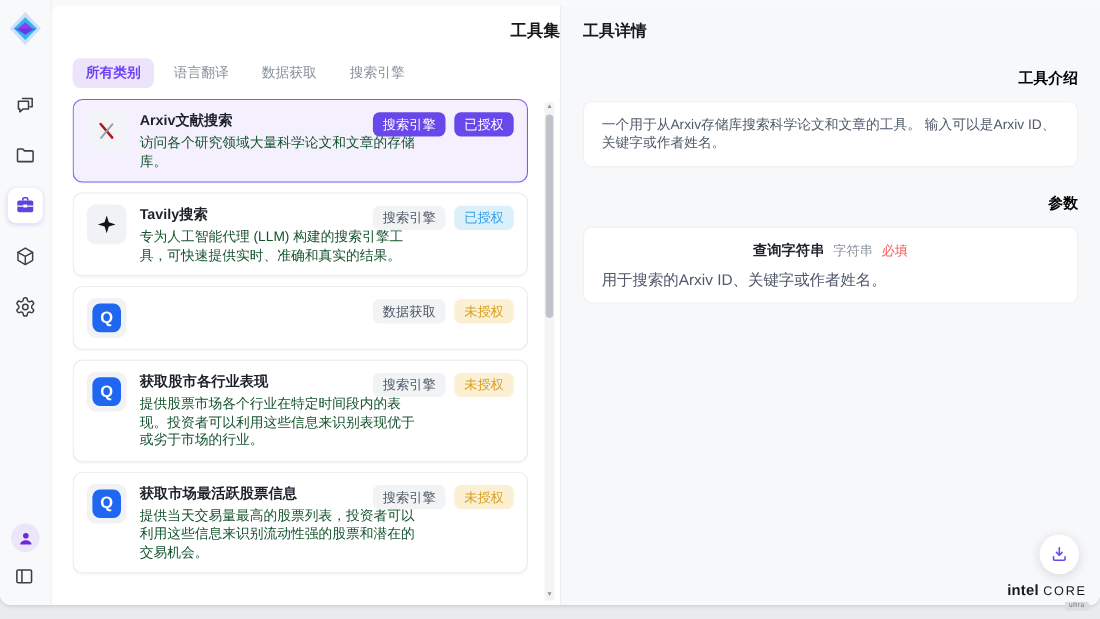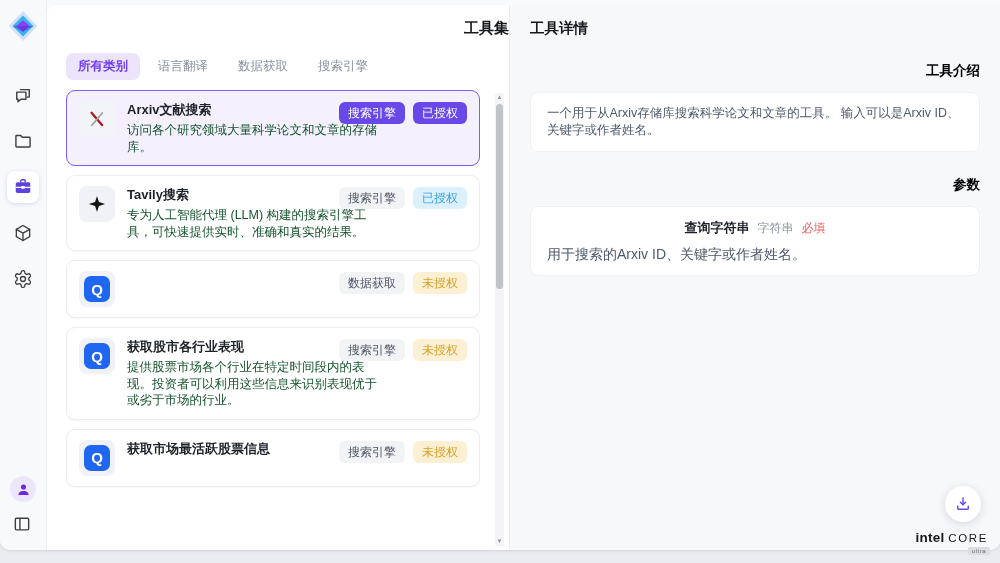--- a/index.html
+++ b/index.html
@@ -225,20 +225,21 @@
       <span class="badge badge-gray">搜索引擎</span>
       <span class="badge badge-amber">未授权</span>
     </div>
   </div>
           <div class="card">
     <div class="tool-icon">
               <span class="q-chip">Q</span>
             </div>
     <div class="tool-main">
       <div class="tool-title">获取市场最活跃股票信息</div>
+      <div class="tool-desc">提供当天交易量最高的股票列表，投资者可以利用这些信息来识别流动性强的股票和潜在的交易机会。</div>
     </div>
     <div class="tool-badges">
       <span class="badge badge-gray">搜索引擎</span>
       <span class="badge badge-amber">未授权</span>
     </div>
   </div>
         </div>
 
       <div class="scrollbar">
         <div class="sb-arrow sb-up">▲</div>

